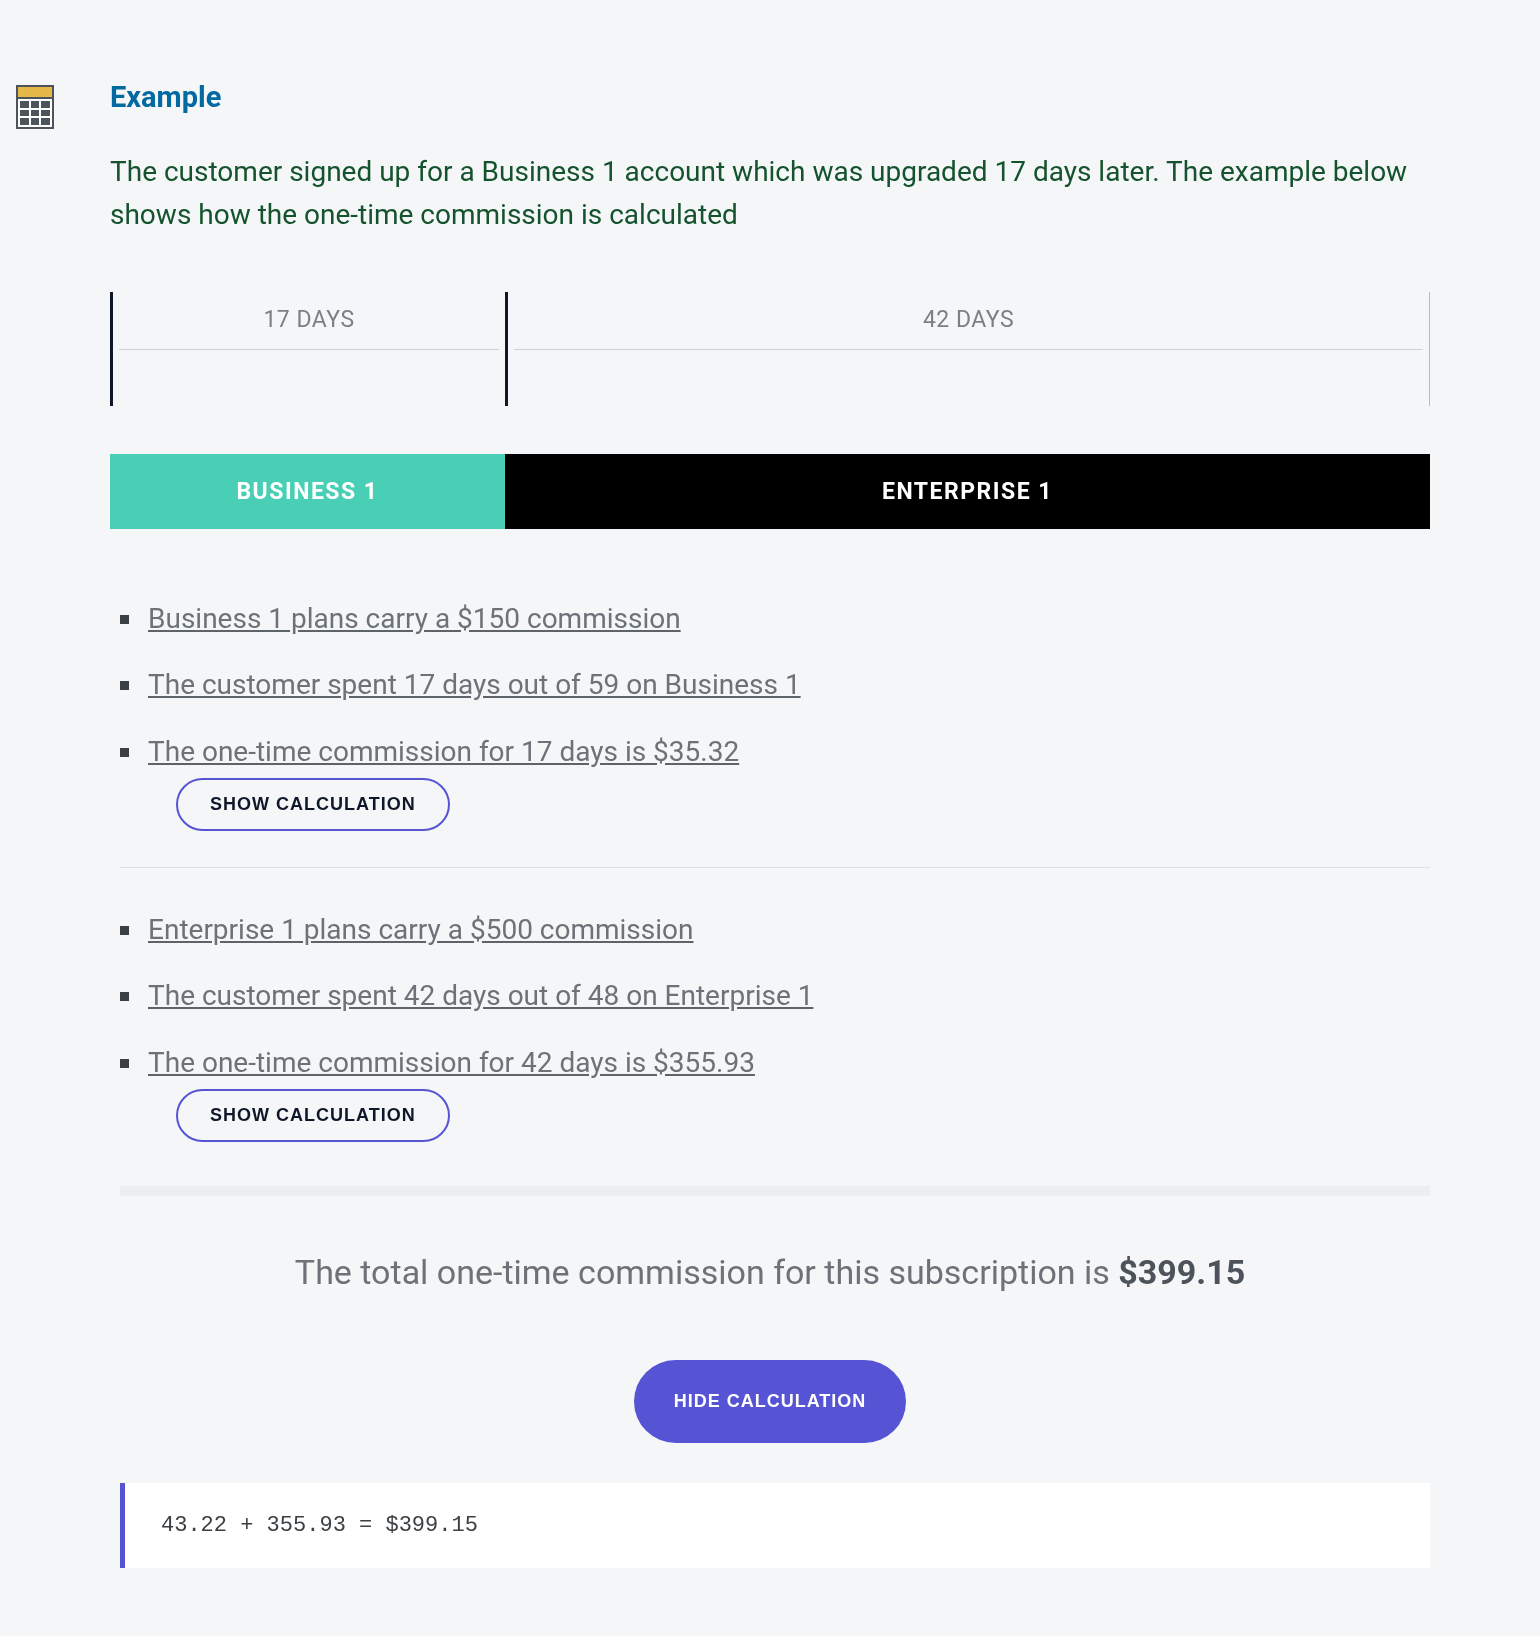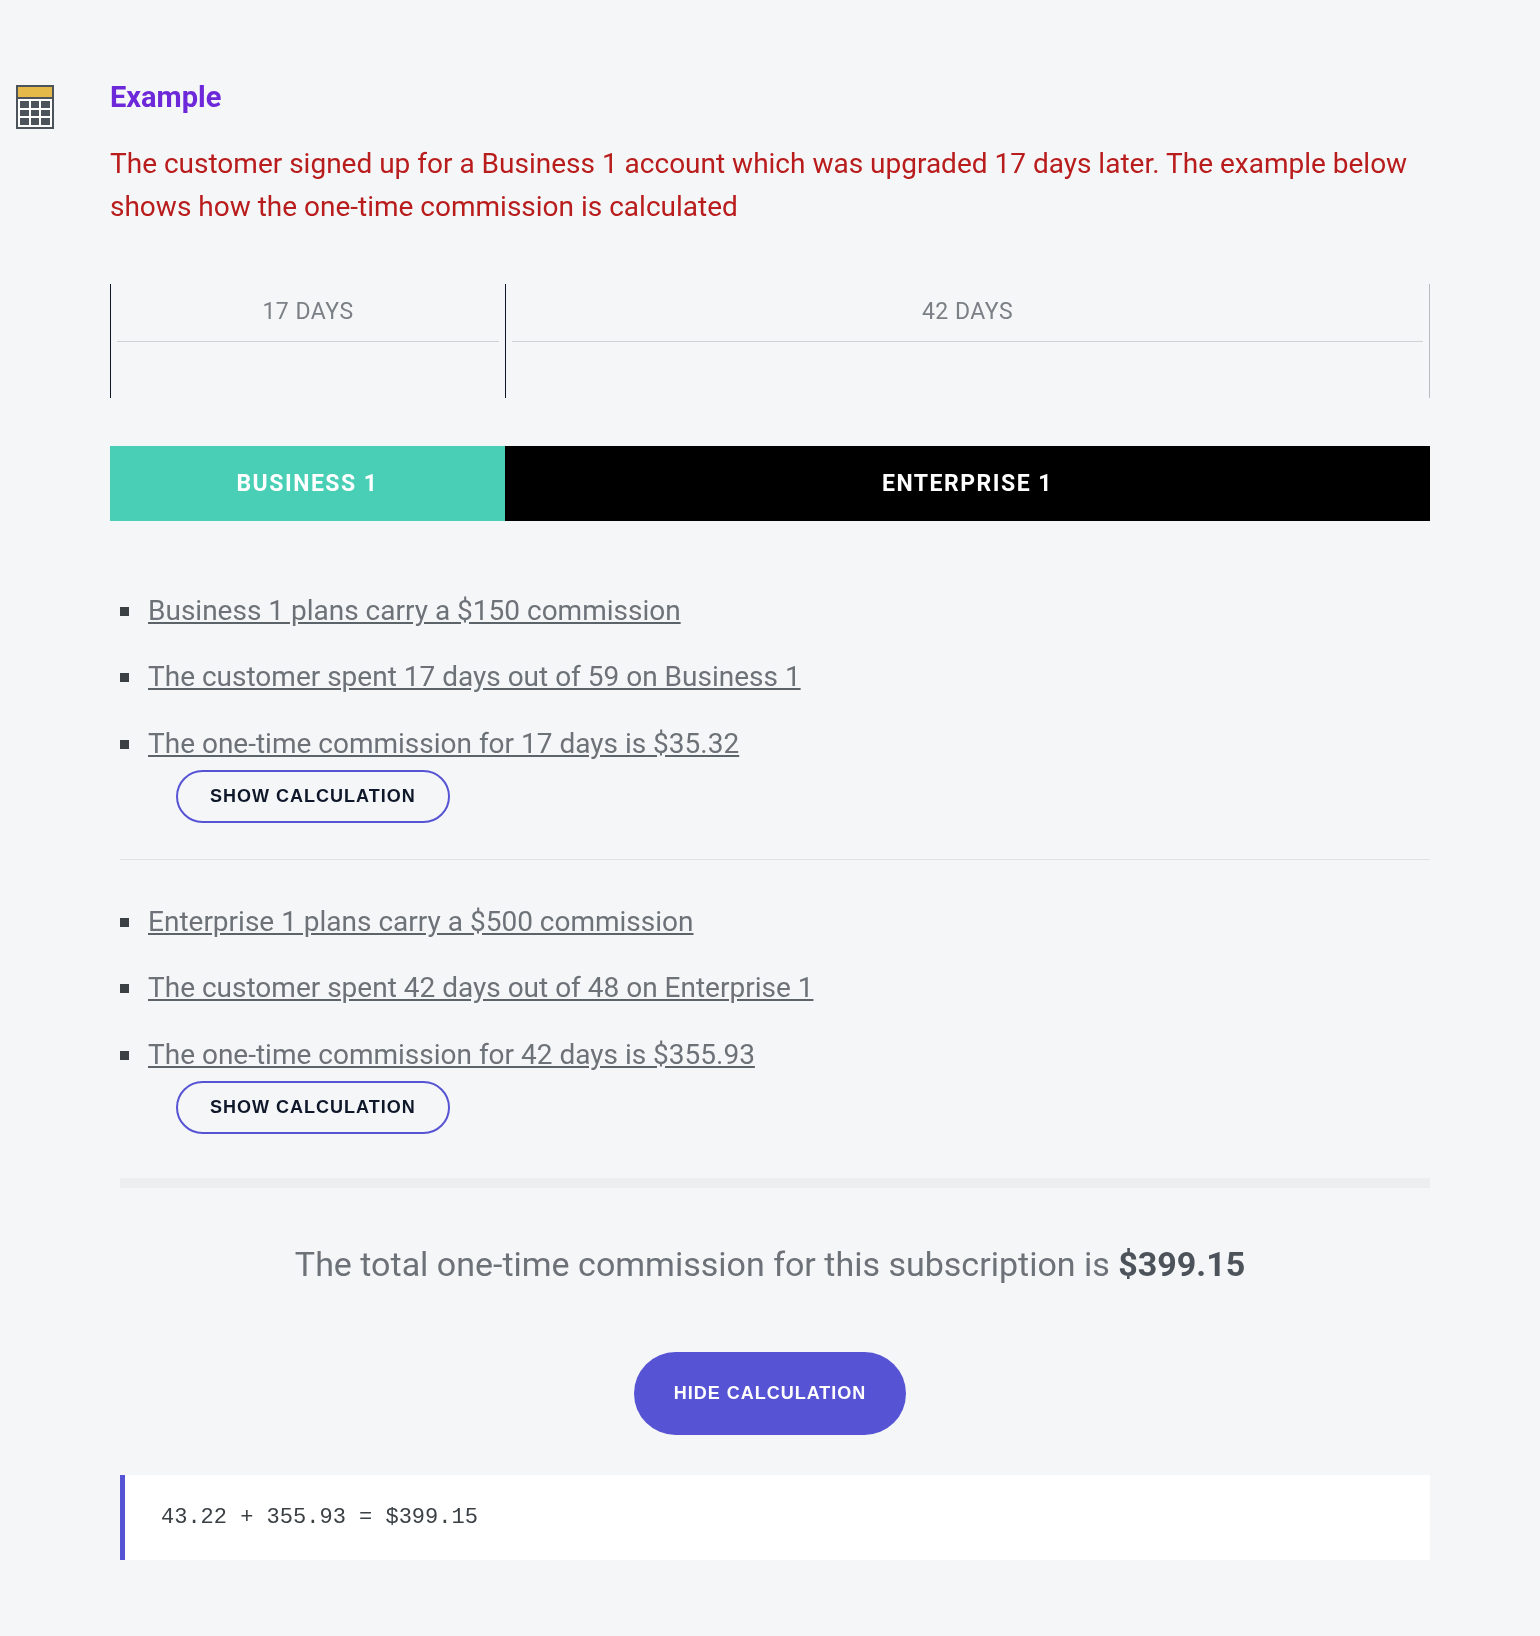--- a/index.html
+++ b/index.html
@@ -35,36 +35,36 @@
     display: grid;
     grid-template-columns: repeat(3,1fr);
     grid-template-rows: repeat(3,1fr);
     gap: 2px;
     padding: 2px;
   }
   .calc-icon .body div { background: #4d535a; }
   h3.title {
     font-size: 29px;
     font-weight: 700;
-    color: #6d28d9;
-    margin-bottom: 28px;
+    color: #0369a1;
+    margin-bottom: 36px;
   }
   .intro {
     font-size: 28px;
     line-height: 1.55;
-    color: #b91c1c;
+    color: #14532d;
     margin-bottom: 55px;
   }
   .timeline {
     display: flex;
     margin-bottom: 48px;
   }
   .tl-seg {
     position: relative;
-    border-left: 1px solid #0f172a;
+    border-left: 3px solid #0f172a;
   }
   .tl-seg:last-child { border-right: 1px solid #b8bcc0; }
   .tl-seg .lbl {
     text-align: center;
     font-size: 23px;
     letter-spacing: 0.5px;
     color: #7a8086;
     padding: 14px 0 16px;
     border-bottom: 1px solid #cfd2d5;
     margin: 0 6px;

